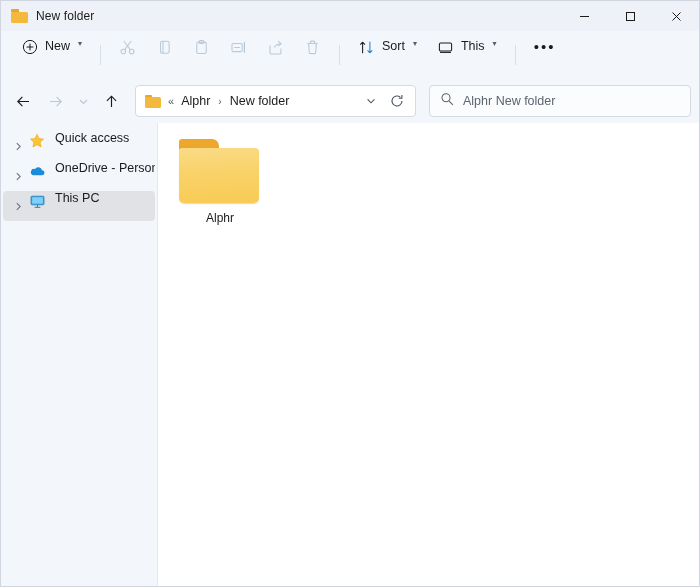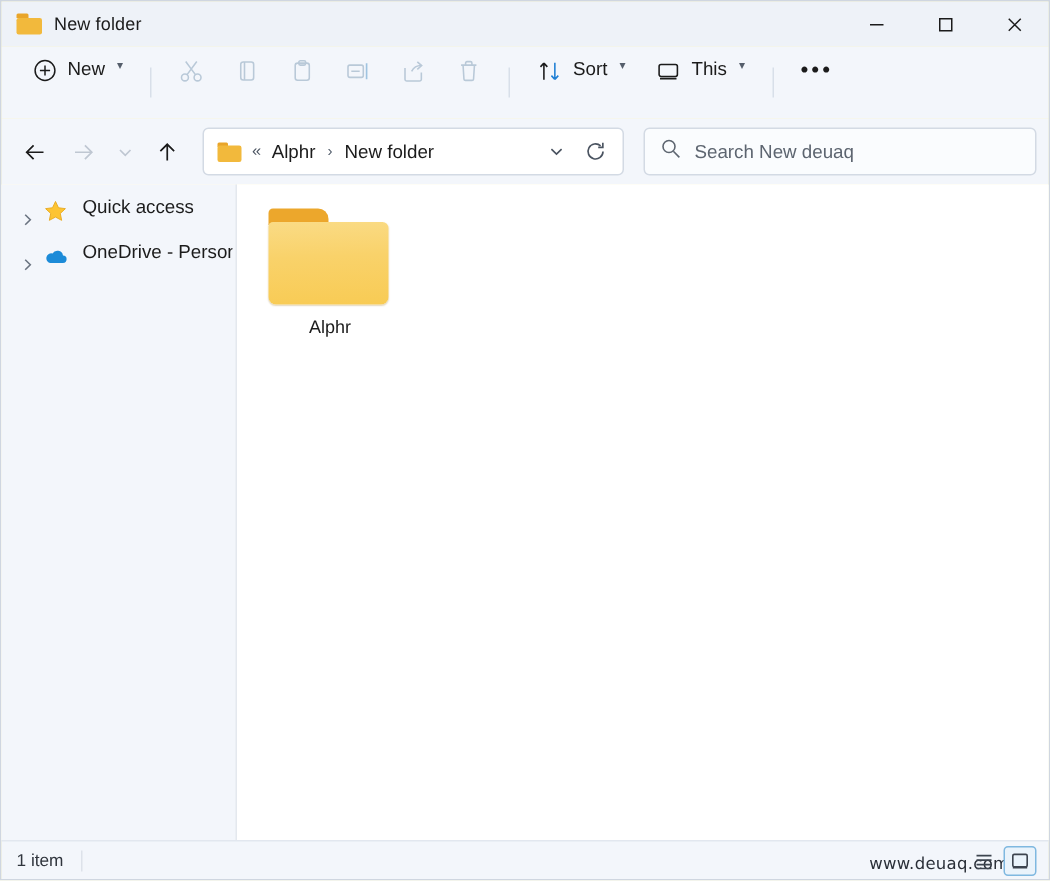--- a/index.html
+++ b/index.html
@@ -343,21 +343,21 @@
       </span>
     </div>
 
     <div class="searchbox">
       <span>
         <svg width="14" height="14" viewBox="0 0 14 14">
           <circle cx="6" cy="5.7" r="4" fill="none" stroke="#5d6570" stroke-width="1.05"></circle>
           <path d="M8.9 8.8l4 4.1" stroke="#5d6570" stroke-width="1.05"></path>
         </svg>
       </span>
-      <span class="search-ph">Search New deuaq</span>
+      <span class="search-ph">Alphr New folder</span>
     </div>
   </div>
 
   <div class="body-area">
 
     <div class="sidebar">
 
       <div class="side-item">
         <span class="side-chev">
           <svg width="11" height="11" viewBox="0 0 11 11">
@@ -379,47 +379,42 @@
             </svg>
         </span>
         <span class="side-icon">
           <svg width="17" height="17" viewBox="0 0 17 17">
             <path d="M4.3 12.3h8.5a2.5 2.5 0 0 0 .2-5 3.8 3.8 0 0 0-7-1.3 2.7 2.7 0 0 0-1.7 6.3z" fill="#1c8bd8"></path>
           </svg>
         </span>
         <span class="side-label">OneDrive - Personal</span>
       </div>
 
+      <div class="side-item selected">
+        <span class="side-chev">
+          <svg width="11" height="11" viewBox="0 0 11 11">
+              <path d="M3.8 2.2l3.4 3.3-3.4 3.3" fill="none" stroke="currentColor" stroke-width="1.05"></path>
+            </svg>
+        </span>
+        <span class="side-icon">
+          <svg width="17" height="17" viewBox="0 0 17 17">
+            <rect x="2" y="3.2" width="13" height="8.6" rx="1" fill="#3ea8e5" stroke="#1f7cba" stroke-width=".8"></rect>
+            <rect x="3.2" y="4.3" width="10.6" height="6.3" fill="#7fd0f5"></rect>
+            <path d="M8.5 11.8v2.1M5.6 14.3h5.8" stroke="#1f7cba" stroke-width="1"></path>
+          </svg>
+        </span>
+        <span class="side-label">This PC</span>
+      </div>
 
     </div>
 
     <div class="filearea">
       <div class="file-item">
         <span class="big-folder">
           <span class="tab"></span>
             <span class="body"></span>
         </span>
         <span class="file-label">Alphr</span>
       </div>
     </div>
   </div>
 
-  <div class="statusbar">
-    <span class="status-text">1 item</span>
-    <span class="status-sep"></span>
-
-    <span class="watermark">www.deuaq.com</span>
-
-    <div class="status-right">
-      <span class="view-toggle">
-        <svg width="14" height="14" viewBox="0 0 14 14">
-          <path d="M2 3.4h10M2 6.4h10M2 9.4h10M2 12h10" stroke="currentColor" stroke-width="1.1"></path>
-        </svg>
-      </span>
-      <span class="view-toggle active">
-        <svg width="14" height="14" viewBox="0 0 14 14">
-          <rect x="2.2" y="2.6" width="9.6" height="8.2" rx="1" fill="none" stroke="currentColor" stroke-width="1.1"></rect>
-          <path d="M2.2 11.4h9.6" stroke="currentColor" stroke-width="1.1"></path>
-        </svg>
-      </span>
-    </div>
-  </div>
 </div>
 
 </body></html>

